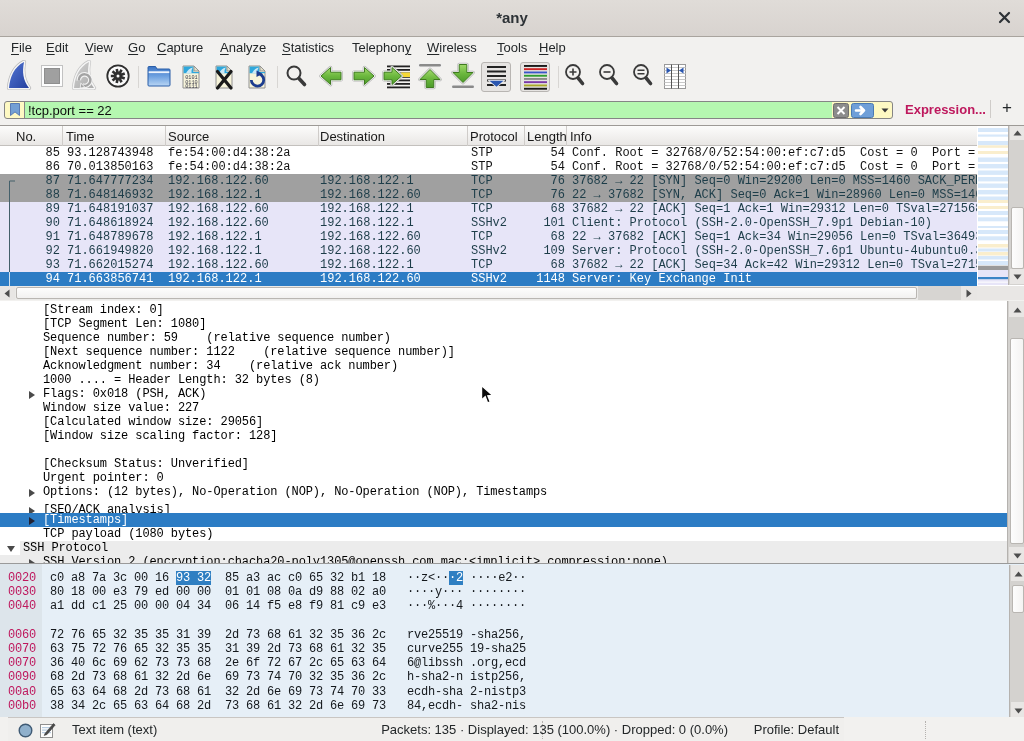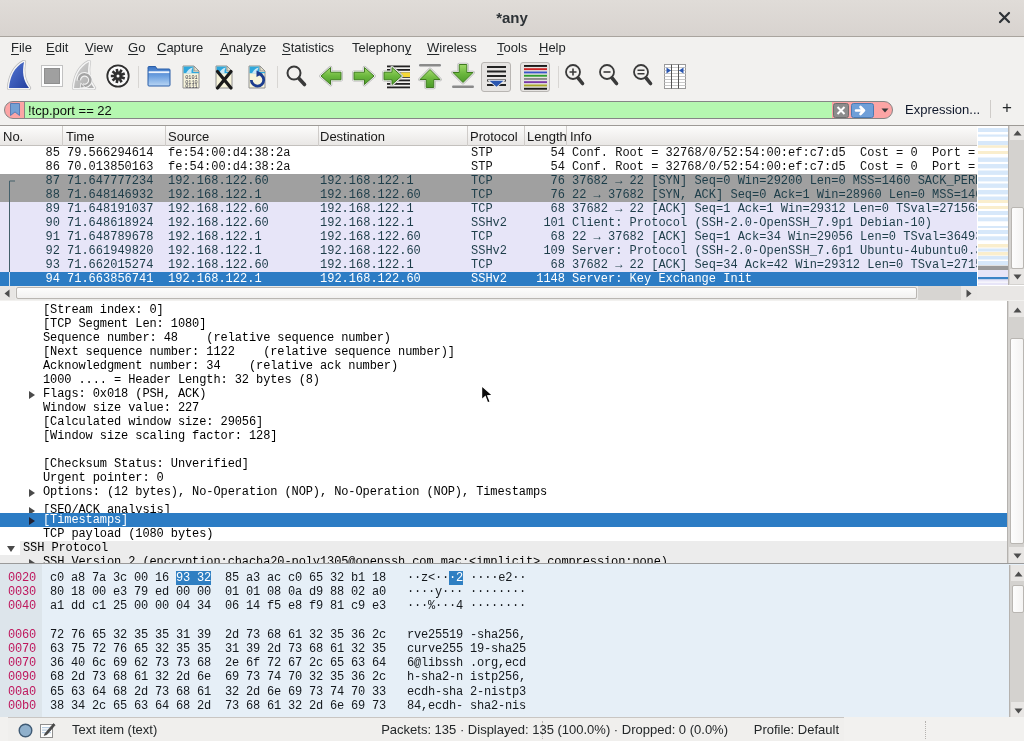--- a/index.html
+++ b/index.html
@@ -19,24 +19,24 @@
 .mi { position:absolute; top:3px; font-size:13px; color:#232729; }
 .mi u { text-decoration-thickness:1px; text-underline-offset:2px; }
 
 
 #toolbar { left:0; top:60px; width:1024px; height:34px; background:#f2f1ef; }
 .tsep { position:absolute; top:6px; width:1px; height:22px; background:#d8d6d3; }
 .pressed { position:absolute; top:2px; width:30px; height:30px; background:#e6e4e2; border:1px solid #b8b5b2; border-radius:3px; }
 
 
 #filterbar { left:0; top:94px; width:1024px; height:32px; background:#f2f1ef; border-bottom:1px solid #9d9a96; }
-#finput { left:4px; top:7px; width:889px; height:18px; border:1px solid #858585; border-radius:9px; background:#fca5a5; overflow:hidden; }
+#finput { left:4px; top:7px; width:889px; height:18px; border:1px solid #858585; border-radius:3px; background:#fef9c3; overflow:hidden; }
 #fgreen { left:19px; top:0; width:808px; height:18px; background:#b5f7b0; border-left:1px solid #858585; }
 #ftext { left:23px; top:1px; font-size:13px; color:#0c0c0c; }
-#fexpr { left:905px; top:8px; font-size:13px; color:#0f172a; }
+#fexpr { left:905px; top:8px; font-size:13px; color:#be185d;font-weight:bold; }
 #fsep2 { left:990px; top:6px; width:1px; height:18px; background:#cfccc9; }
 #fplus { left:1002px; top:4px; font-size:17px; color:#232729; }
 
 
 #plist { left:0; top:126px; width:1024px; height:160px; background:#fff; }
 #phead { left:0; top:0; width:977px; height:20px;
   background:linear-gradient(#fcfcfb,#e9e7e5); border-bottom:1px solid #c3c0bd; }
 .hsep { position:absolute; top:0; width:1px; height:20px; background:#cfccc9; }
 .hl { position:absolute; top:3px; font-size:13px; color:#191919; }
 .prow { position:absolute; left:0; width:977px; height:14px; font-size:12px; line-height:14px; white-space:pre; overflow:hidden; font-family:"Liberation Mono", monospace; }
@@ -272,35 +272,35 @@
   <svg class="abs" style="left:881px;top:14px" width="8" height="5">
       <path d="M0.5 0.5 L7.5 0.5 L4 4.5 z" fill="#3a3a3a"></path>
     </svg>
   <span class="abs" id="fexpr">Expression...</span>
   <div class="abs" id="fsep2"></div>
   <span class="abs" id="fplus">+</span>
 </div>
 
 <div class="abs" id="plist">
   <div class="abs" id="phead">
-    <span class="hl" style="left:3px">No.</span>
+    <span class="hl" style="left:16px">No.</span>
     <span class="hl" style="left:66px">Time</span>
     <span class="hl" style="left:168px">Source</span>
     <span class="hl" style="left:320px">Destination</span>
     <span class="hl" style="left:470px">Protocol</span>
     <span class="hl" style="left:527px">Length</span>
     <span class="hl" style="left:570px">Info</span>
     <div class="hsep" style="left:62px"></div>
     <div class="hsep" style="left:165px"></div>
     <div class="hsep" style="left:318px"></div>
     <div class="hsep" style="left:467px"></div>
     <div class="hsep" style="left:524px"></div>
     <div class="hsep" style="left:566px"></div>
   </div>
-  <div class="prow rw" style="top:20px"><span class="c0">85</span><span class="c1">79.566294614</span><span class="c2">fe:54:00:d4:38:2a</span><span class="c4">STP</span><span class="c5">54</span><span class="c6">Conf. Root = 32768/0/52:54:00:ef:c7:d5  Cost = 0  Port = 0x8001</span></div>
+  <div class="prow rw" style="top:20px"><span class="c0">85</span><span class="c1">93.128743948</span><span class="c2">fe:54:00:d4:38:2a</span><span class="c4">STP</span><span class="c5">54</span><span class="c6">Conf. Root = 32768/0/52:54:00:ef:c7:d5  Cost = 0  Port = 0x8001</span></div>
   <div class="prow rw" style="top:34px"><span class="c0">86</span><span class="c1">70.013850163</span><span class="c2">fe:54:00:d4:38:2a</span><span class="c4">STP</span><span class="c5">54</span><span class="c6">Conf. Root = 32768/0/52:54:00:ef:c7:d5  Cost = 0  Port = 0x8001</span></div>
   <div class="prow rg" style="top:48px"><span class="c0">87</span><span class="c1">71.647777234</span><span class="c2">192.168.122.60</span><span class="c3">192.168.122.1</span><span class="c4">TCP</span><span class="c5">76</span><span class="c6">37682 → 22 [SYN] Seq=0 Win=29200 Len=0 MSS=1460 SACK_PERM=1 TSval=2715681 TSecr=0</span></div>
   <div class="prow rg" style="top:62px"><span class="c0">88</span><span class="c1">71.648146932</span><span class="c2">192.168.122.1</span><span class="c3">192.168.122.60</span><span class="c4">TCP</span><span class="c5">76</span><span class="c6">22 → 37682 [SYN, ACK] Seq=0 Ack=1 Win=28960 Len=0 MSS=1460 SACK_PERM=1 TSval=36493</span></div>
   <div class="prow rl" style="top:76px"><span class="c0">89</span><span class="c1">71.648191037</span><span class="c2">192.168.122.60</span><span class="c3">192.168.122.1</span><span class="c4">TCP</span><span class="c5">68</span><span class="c6">37682 → 22 [ACK] Seq=1 Ack=1 Win=29312 Len=0 TSval=2715681 TSecr=3649309463</span></div>
   <div class="prow rl" style="top:90px"><span class="c0">90</span><span class="c1">71.648618924</span><span class="c2">192.168.122.60</span><span class="c3">192.168.122.1</span><span class="c4">SSHv2</span><span class="c5">101</span><span class="c6">Client: Protocol (SSH-2.0-OpenSSH_7.9p1 Debian-10)</span></div>
   <div class="prow rl" style="top:104px"><span class="c0">91</span><span class="c1">71.648789678</span><span class="c2">192.168.122.1</span><span class="c3">192.168.122.60</span><span class="c4">TCP</span><span class="c5">68</span><span class="c6">22 → 37682 [ACK] Seq=1 Ack=34 Win=29056 Len=0 TSval=36493094</span></div>
   <div class="prow rl" style="top:118px"><span class="c0">92</span><span class="c1">71.661949820</span><span class="c2">192.168.122.1</span><span class="c3">192.168.122.60</span><span class="c4">SSHv2</span><span class="c5">109</span><span class="c6">Server: Protocol (SSH-2.0-OpenSSH_7.6p1 Ubuntu-4ubuntu0.3)</span></div>
   <div class="prow rl" style="top:132px"><span class="c0">93</span><span class="c1">71.662015274</span><span class="c2">192.168.122.60</span><span class="c3">192.168.122.1</span><span class="c4">TCP</span><span class="c5">68</span><span class="c6">37682 → 22 [ACK] Seq=34 Ack=42 Win=29312 Len=0 TSval=27156</span></div>
   <div class="prow rs" style="top:146px"><span class="c0">94</span><span class="c1">71.663856741</span><span class="c2">192.168.122.1</span><span class="c3">192.168.122.60</span><span class="c4">SSHv2</span><span class="c5">1148</span><span class="c6">Server: Key Exchange Init</span></div>
   <svg class="abs" style="left:0;top:48px" width="20" height="112" viewBox="0 0 20 112">
@@ -360,21 +360,21 @@
     <svg class="abs" style="left:966px;top:3px" width="6" height="9">
         <path d="M0.5 0.5 L5.5 4.5 L0.5 8.5 z" fill="#4d4d4d"></path>
       </svg>
   </div>
   <div class="abs" id="pcorner"></div>
 </div>
 
 <div class="abs" id="details">
   <div class="dl" style="top:2px">[Stream index: 0]</div>
   <div class="dl" style="top:16px">[TCP Segment Len: 1080]</div>
-  <div class="dl" style="top:30px">Sequence number: 48    (relative sequence number)</div>
+  <div class="dl" style="top:30px">Sequence number: 59    (relative sequence number)</div>
   <div class="dl" style="top:44px">[Next sequence number: 1122    (relative sequence number)]</div>
   <div class="dl" style="top:58px">Acknowledgment number: 34    (relative ack number)</div>
   <div class="dl" style="top:72px">1000 .... = Header Length: 32 bytes (8)</div>
   <div class="dl" style="top:86px">Flags: 0x018 (PSH, ACK)<i class="tri"></i></div>
   <div class="dl" style="top:100px">Window size value: 227</div>
   <div class="dl" style="top:114px">[Calculated window size: 29056]</div>
   <div class="dl" style="top:128px">[Window size scaling factor: 128]</div>
   <div class="dl" style="top:156px">[Checksum Status: Unverified]</div>
   <div class="dl" style="top:170px">Urgent pointer: 0</div>
   <div class="dl" style="top:184px">Options: (12 bytes), No-Operation (NOP), No-Operation (NOP), Timestamps<i class="tri"></i></div>

